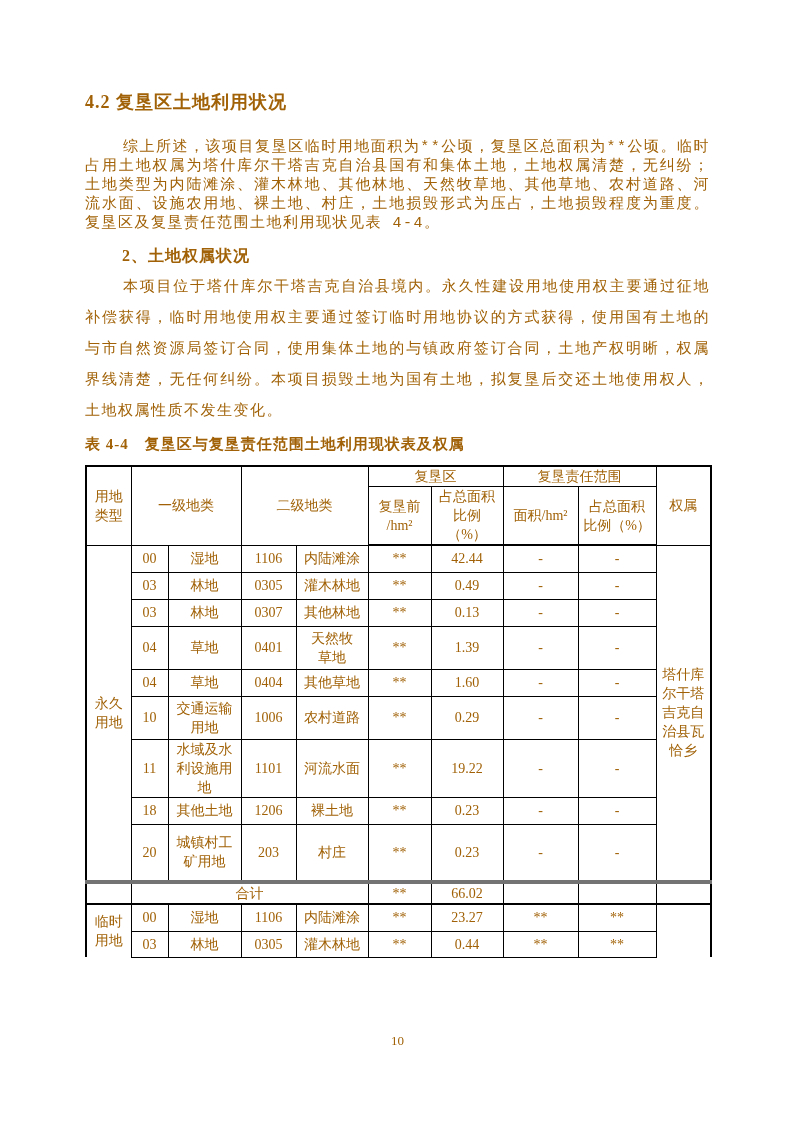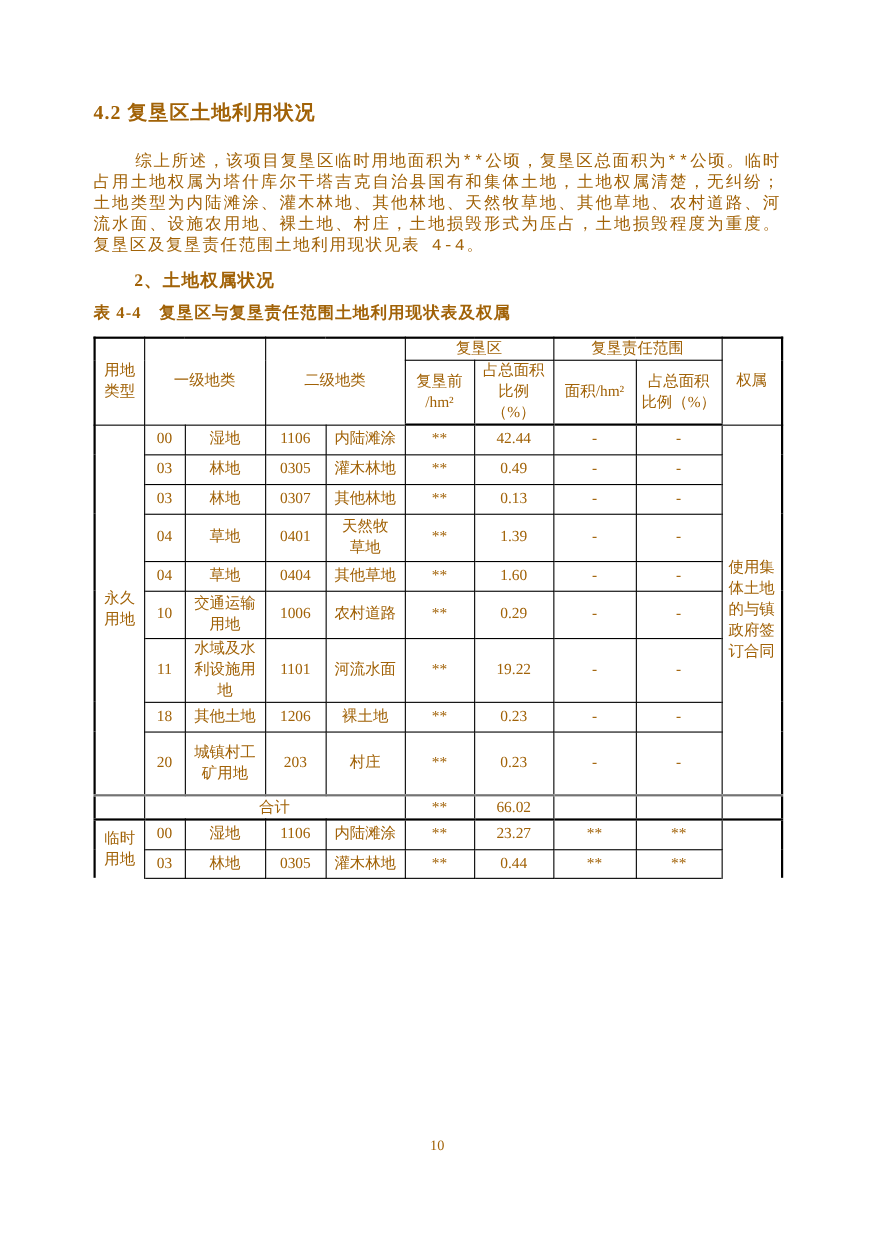--- a/index.html
+++ b/index.html
@@ -36,21 +36,21 @@
     font-size:14px;text-align:center;
     border:2px solid #000;border-bottom:none;
   }
   table.lu th,table.lu td{
     border:1px solid #000;font-weight:normal;
     line-height:19px;padding:0 4px;
     white-space:pre-line;overflow:hidden;
     vertical-align:middle;
   }
   tr.hr2 th,th.rs2{border-bottom:2px solid #000;}
-  tr.total td{border-top:2px solid #737373;border-bottom:2px solid #000;}
+  tr.total td{border-top:4px solid #737373;border-bottom:2px solid #000;}
   td.cut{border-bottom:none !important;}
   td.nm{padding:0 6px;}
   td.own{padding:0 3px;}
   tr.h19{height:19px;}
   tr.h44{height:44px;padding-left:25px;}
   tr.h27{height:27px;}
   tr.h26{height:26px;}
   tr.h43{height:43px;}
   tr.h56{height:56px;}
   tr.h42{height:58px;}
@@ -64,20 +64,21 @@
 <body>
 
 <div class="page">
   <div class="content">
 
     <h1 class="h1">4.2 复垦区土地利用状况</h1>
 
     <p class="para p1">综上所述，该项目复垦区临时用地面积为**公顷，复垦区总面积为**公顷。临时占用土地权属为塔什库尔干塔吉克自治县国有和集体土地，土地权属清楚，无纠纷；土地类型为内陆滩涂、灌木林地、其他林地、天然牧草地、其他草地、农村道路、河流水面、设施农用地、裸土地、村庄，土地损毁形式为压占，土地损毁程度为重度。复垦区及复垦责任范围土地利用现状见表 4-4。</p>
 
     <div class="sub sub2">2、土地权属状况</div>
+    <p class="para p2">本项目位于塔什库尔干塔吉克自治县境内。永久性建设用地使用权主要通过征地补偿获得，临时用地使用权主要通过签订临时用地协议的方式获得，使用国有土地的与市自然资源局签订合同，使用集体土地的与镇政府签订合同，土地产权明晰，权属界线清楚，无任何纠纷。本项目损毁土地为国有土地，拟复垦后交还土地使用权人，土地权属性质不发生变化。</p>
 
     <div class="caption">表 4-4　复垦区与复垦责任范围土地利用现状表及权属</div>
 
     <table class="lu">
       <colgroup>
         <col style="width:45px">
           <col style="width:37px">
           <col style="width:73px">
         <col style="width:55px">
           <col style="width:72px">
@@ -112,21 +113,21 @@
         <td rowspan="9">永久
 用地</td>
         <td>00</td>
         <td class="nm">湿地</td>
         <td>1106</td>
         <td class="nm">内陆滩涂</td>
         <td>**</td>
         <td>42.44</td>
         <td>-</td>
         <td>-</td>
-        <td rowspan="9" class="own">使用集体土地的与镇政府签订合同</td>
+        <td rowspan="9" class="own">塔什库尔干塔吉克自治县瓦恰乡</td>
       </tr>
       <tr class="h27">
         <td>03</td>
         <td class="nm">林地</td>
         <td>0305</td>
         <td class="nm">灌木林地</td>
         <td>**</td>
         <td>0.49</td>
         <td>-</td>
         <td>-</td>

